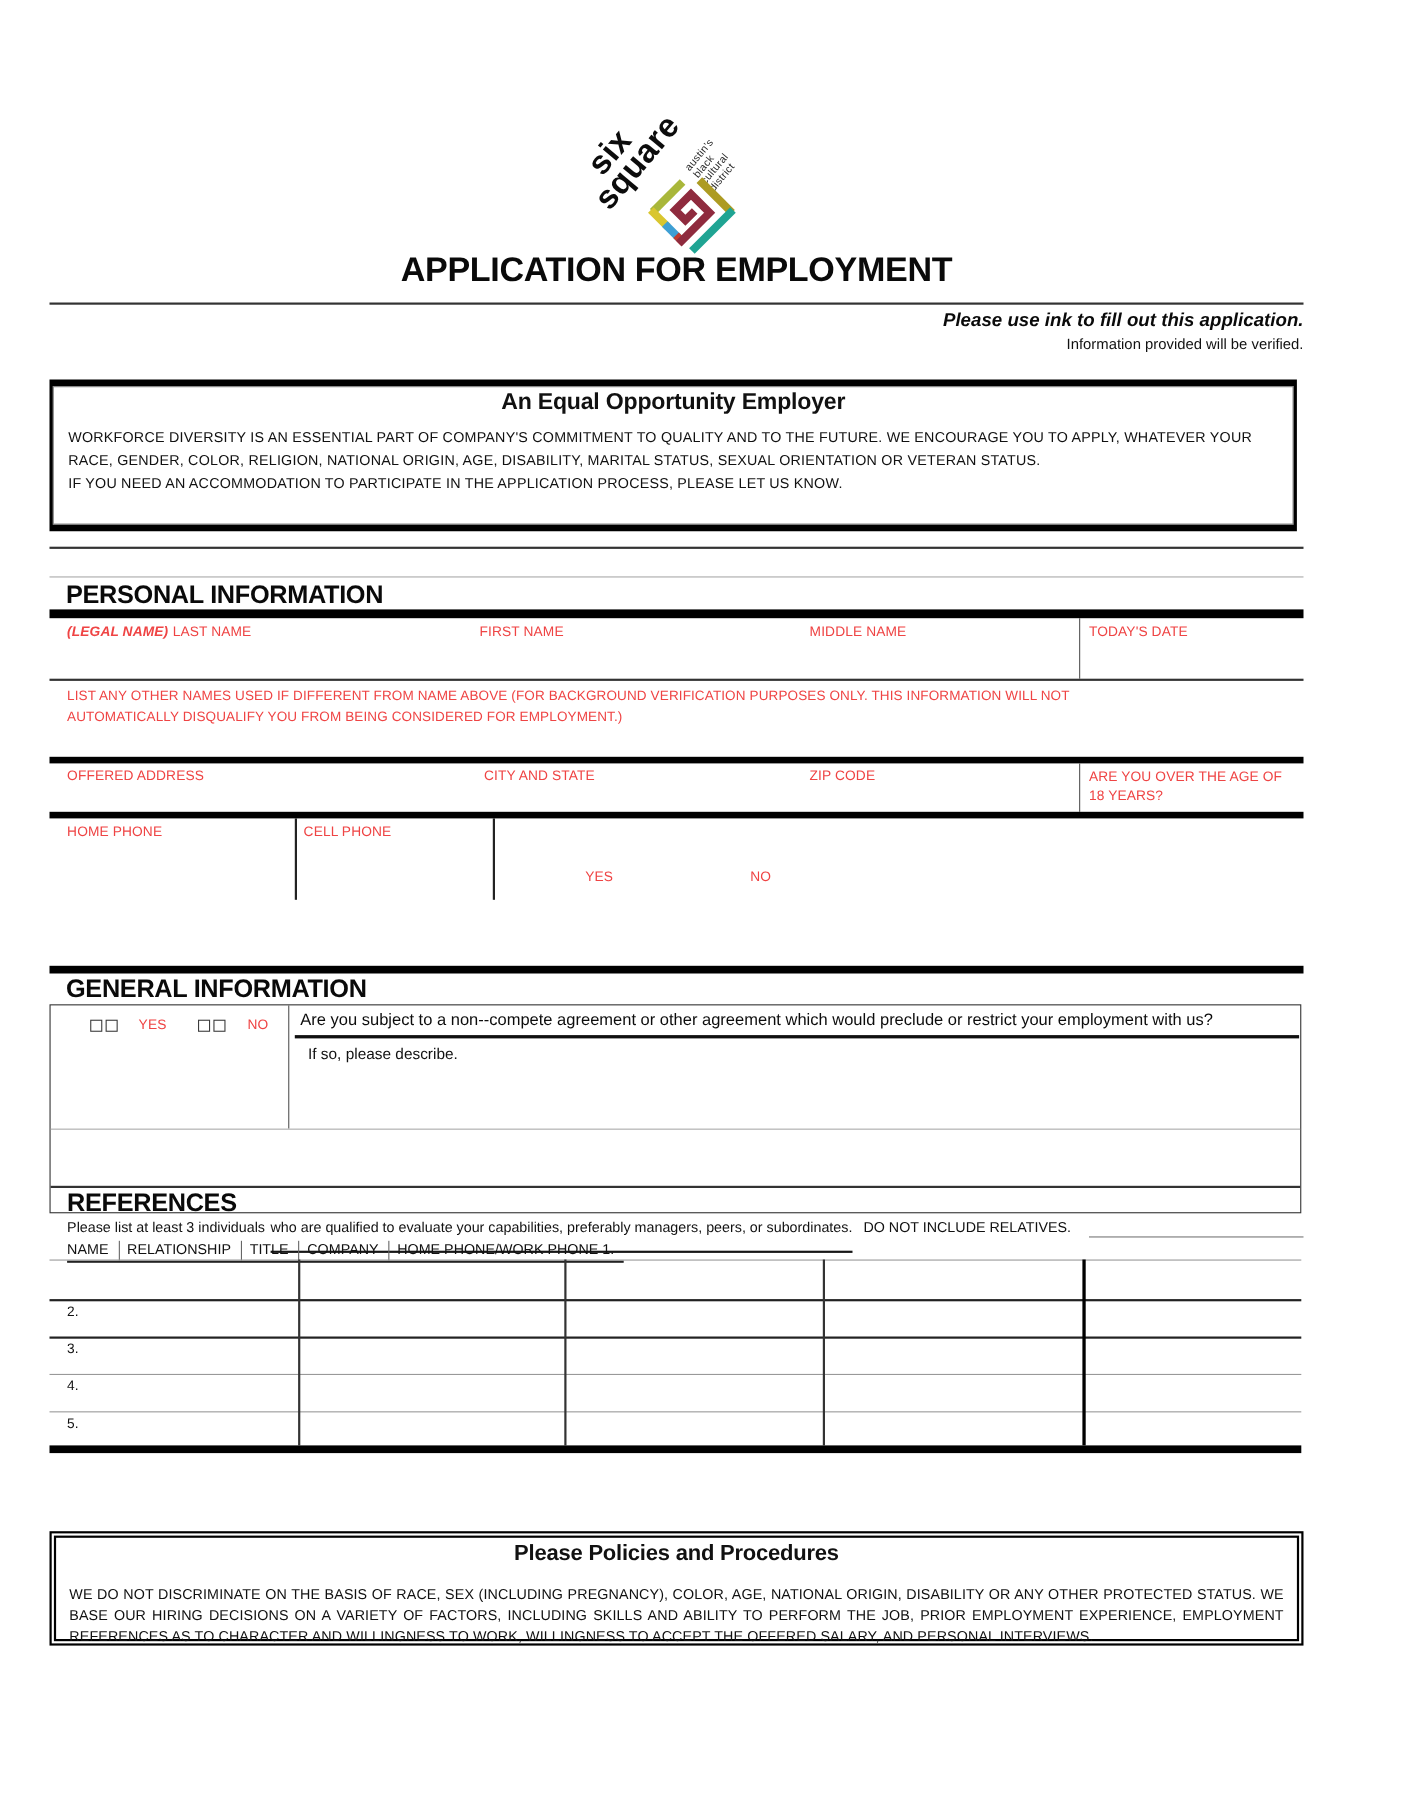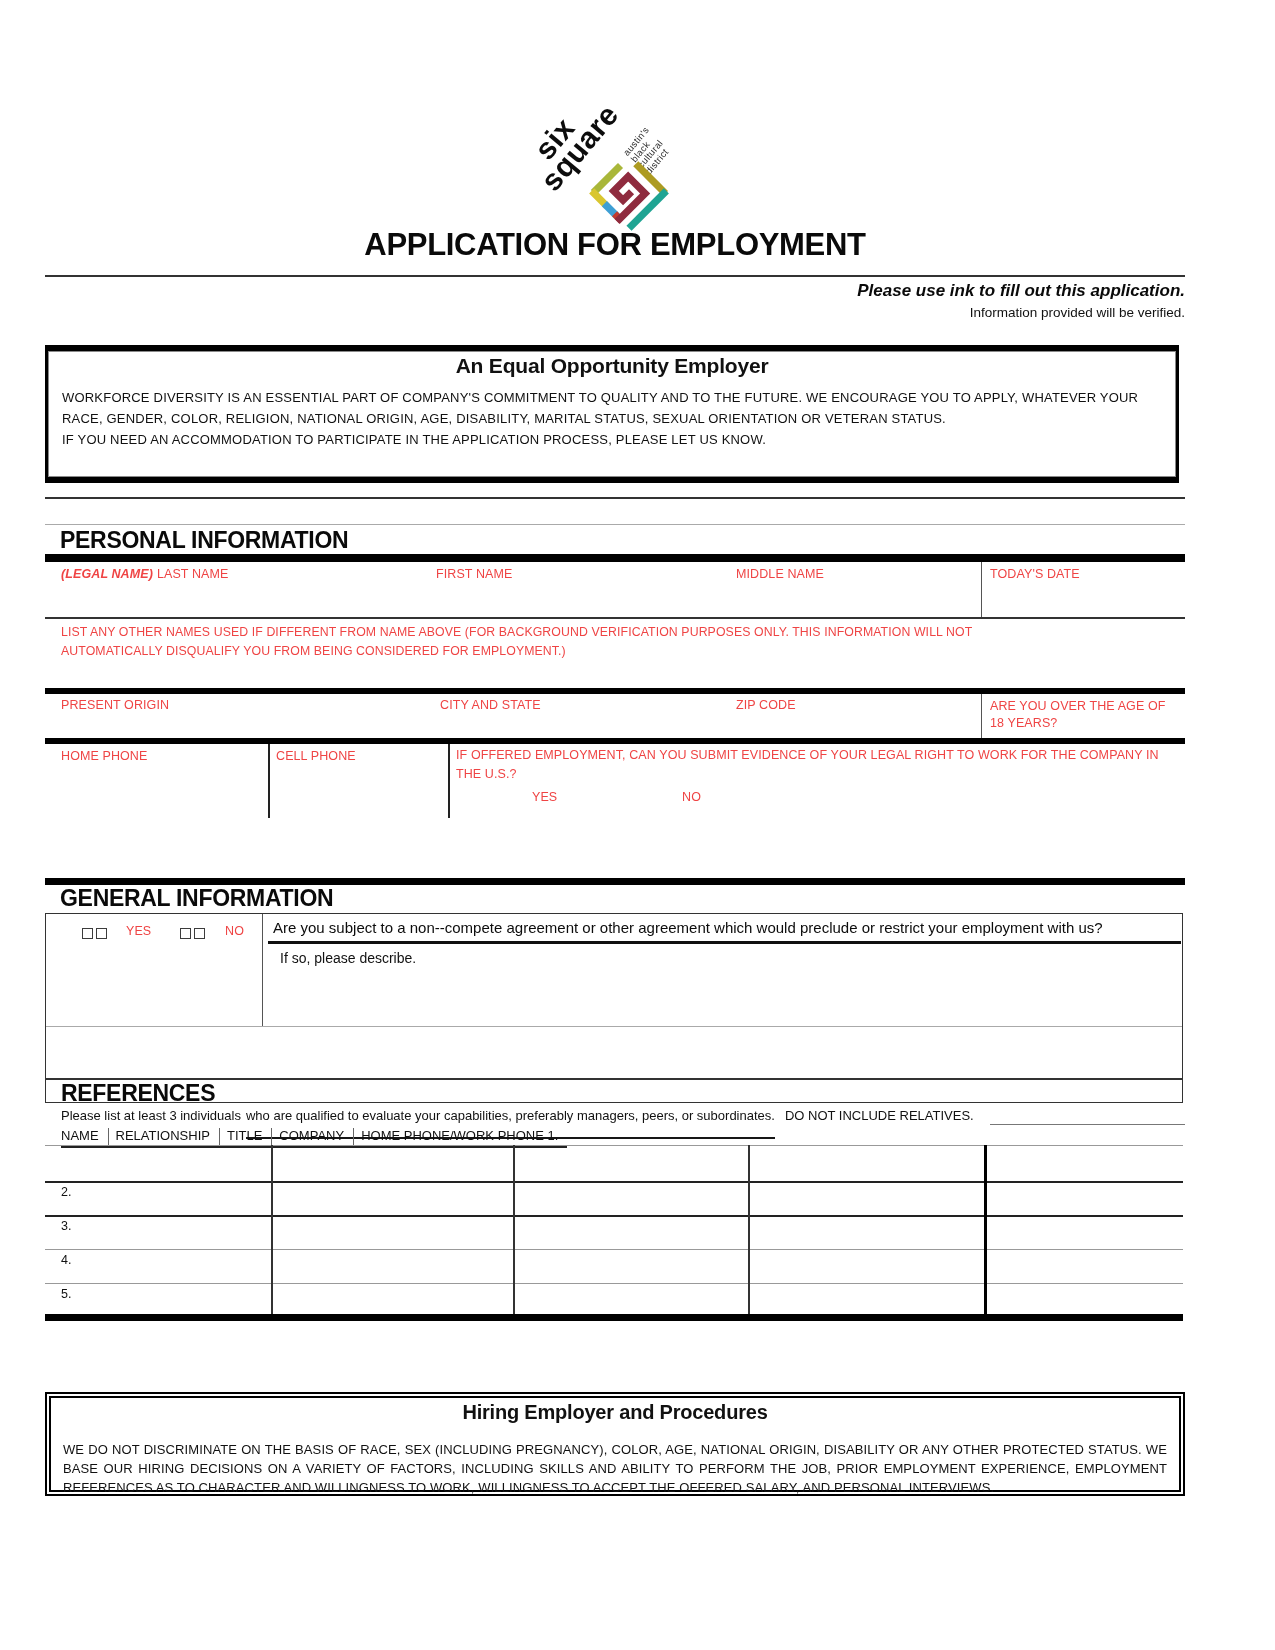--- a/index.html
+++ b/index.html
@@ -123,35 +123,34 @@
   <div class="field" style="left:50px;top:584px;width:380px;height:30px;"></div>
   <div class="field" style="left:436px;top:584px;width:290px;height:30px;"></div>
   <div class="field" style="left:736px;top:584px;width:240px;height:30px;"></div>
   <div class="field" style="left:986px;top:584px;width:195px;height:30px;"></div>
   <div class="hline" style="left:45px;top:617px;width:1140px;height:1.5px;"></div>
 
   <div class="lbl" style="left:61px;top:623px;width:915px;white-space:normal;font-size:12.3px;line-height:19px;">LIST ANY OTHER NAMES USED IF DIFFERENT FROM NAME ABOVE (FOR BACKGROUND VERIFICATION PURPOSES ONLY. THIS INFORMATION WILL NOT AUTOMATICALLY DISQUALIFY YOU FROM BEING CONSIDERED FOR EMPLOYMENT.)</div>
   <div class="field" style="left:50px;top:660px;width:1120px;height:25px;"></div>
   <div class="bar" style="top:688px;height:6px;"></div>
 
-  <div class="lbl" style="left:61px;top:698px;">PRESENT ORIGIN</div>
+  <div class="lbl" style="left:61px;top:698px;">OFFERED ADDRESS</div>
   <div class="lbl" style="left:440px;top:698px;">CITY AND STATE</div>
   <div class="lbl" style="left:736px;top:698px;">ZIP CODE</div>
   <div class="lbl" style="left:990px;top:698px;width:185px;white-space:normal;line-height:17px;">ARE YOU OVER THE AGE OF 18 YEARS?</div>
   <div class="vline" style="left:981px;top:694px;height:44px;"></div>
   <div class="field" style="left:50px;top:712px;width:380px;height:24px;"></div>
   <div class="field" style="left:440px;top:712px;width:280px;height:24px;"></div>
   <div class="field" style="left:736px;top:712px;width:240px;height:24px;"></div>
   <div class="bar" style="top:738px;height:6px;"></div>
 
   <div class="lbl" style="left:61px;top:749px;">HOME PHONE</div>
   <div class="lbl" style="left:276px;top:749px;">CELL PHONE</div>
   <div class="vline" style="left:268px;top:744px;height:74px;background:#222;width:1.5px;"></div>
   <div class="vline" style="left:448px;top:744px;height:74px;background:#222;width:1.5px;"></div>
-  <div class="lbl" style="left:456px;top:746px;width:729px;white-space:normal;line-height:19px;">IF OFFERED EMPLOYMENT, CAN YOU SUBMIT EVIDENCE OF YOUR LEGAL RIGHT TO WORK FOR THE COMPANY IN THE U.S.?</div>
   <div class="lbl" style="left:532px;top:790px;">YES</div>
   <div class="lbl" style="left:682px;top:790px;">NO</div>
   <div class="field" style="left:50px;top:764px;width:210px;height:50px;"></div>
   <div class="field" style="left:276px;top:764px;width:165px;height:50px;"></div>
 
   <div class="bar" style="top:878px;height:7px;"></div>
   <div class="sec-heading" style="left:60px;top:885px;">GENERAL INFORMATION</div>
 
   <div class="gi-box">
     <span style="position:absolute;left:36px;top:10px;"><span class="cb"></span><span class="cb"></span></span>
@@ -197,17 +196,17 @@
     <div class="rt-num" style="top:108px;">4.</div>
     <div class="rt-num" style="top:142px;">5.</div>
     <div class="ref-row" style="top:1px;height:34px;"></div>
     <div class="ref-row" style="top:38px;"></div>
     <div class="ref-row" style="top:72px;"></div>
     <div class="ref-row" style="top:105px;"></div>
     <div class="ref-row" style="top:139px;height:30px;"></div>
   </div>
 
   <div class="hp-box">
-    <div class="hp-heading">Hiring Employer and Procedures</div>
+    <div class="hp-heading">Please Policies and Procedures</div>
     <div class="hp-body">WE DO NOT DISCRIMINATE ON THE BASIS OF RACE, SEX (INCLUDING PREGNANCY), COLOR, AGE, NATIONAL ORIGIN, DISABILITY OR ANY OTHER PROTECTED STATUS. WE BASE OUR HIRING DECISIONS ON A VARIETY OF FACTORS, INCLUDING SKILLS AND ABILITY TO PERFORM THE JOB, PRIOR EMPLOYMENT EXPERIENCE, EMPLOYMENT REFERENCES AS TO CHARACTER AND WILLINGNESS TO WORK, WILLINGNESS TO ACCEPT THE OFFERED SALARY, AND PERSONAL INTERVIEWS.</div>
   </div>
 
 </div>
 
 </body></html>

